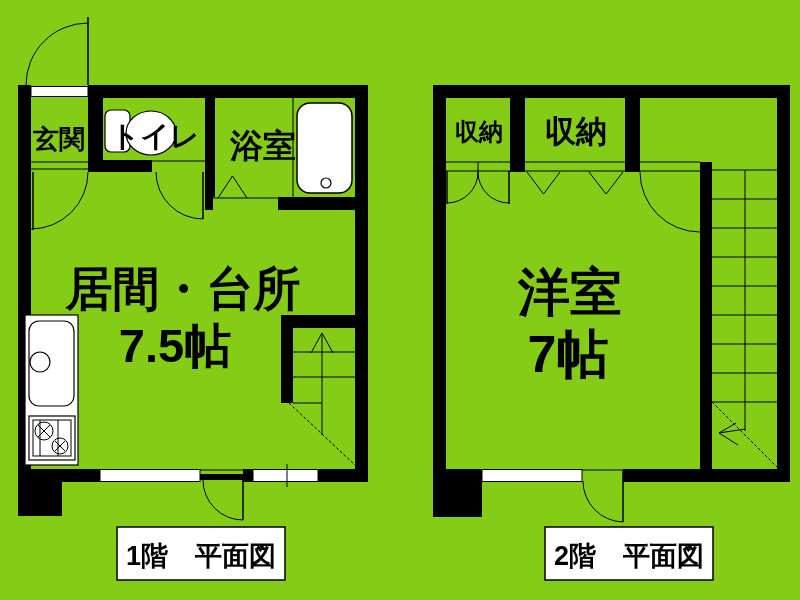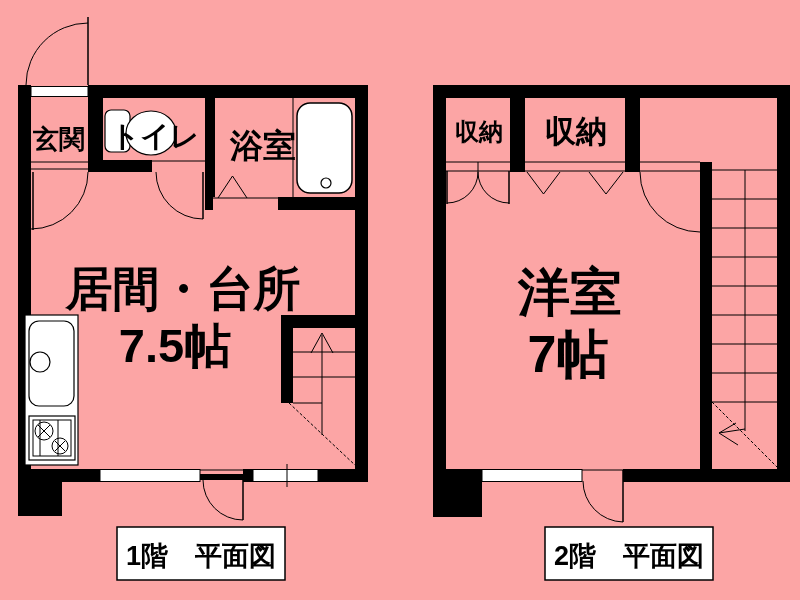--- a/index.html
+++ b/index.html
@@ -1,16 +1,16 @@
 <!DOCTYPE html>
 <html><head>
 <meta charset="utf-8">
 <style>
   html,body{margin:0;padding:0;background:#ffffff;}
-  .page{position:relative;width:800px;height:600px;background:#fca5a5;overflow:hidden;
+  .page{position:relative;width:800px;height:600px;background:#84cc16;overflow:hidden;
         font-family:"Liberation Sans",sans-serif;}
   svg{display:block;}
   .wall{fill:#000000;stroke:none;}
   .thin{stroke:#000000;stroke-width:1.5;fill:none;}
   .hair{stroke:#000000;stroke-width:1;fill:none;}
   .arc{stroke:#000000;stroke-width:1;fill:none;}
   .cut{stroke:#000000;stroke-width:1;fill:none;stroke-dasharray:3,2;}
   .fixture{stroke:#000000;stroke-width:1.2;fill:#ffffff;}
   .winbar{fill:#ffffff;stroke:#000000;stroke-width:1;}
   .rlabel{font-family:"Liberation Sans",sans-serif;font-weight:bold;fill:#000000;text-anchor:middle;}

